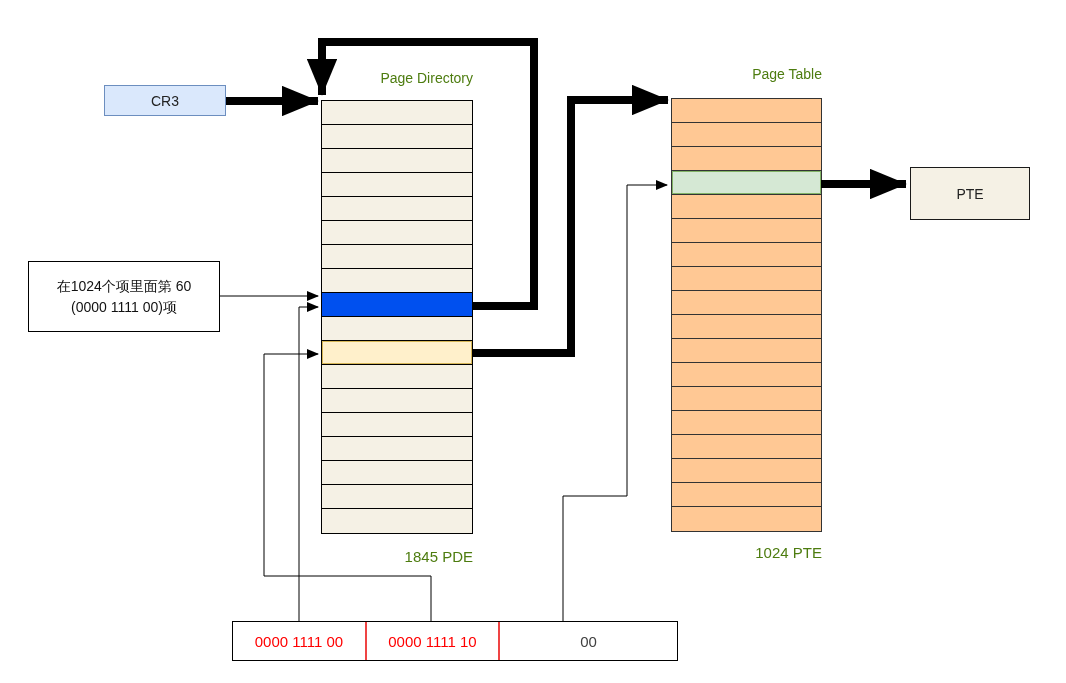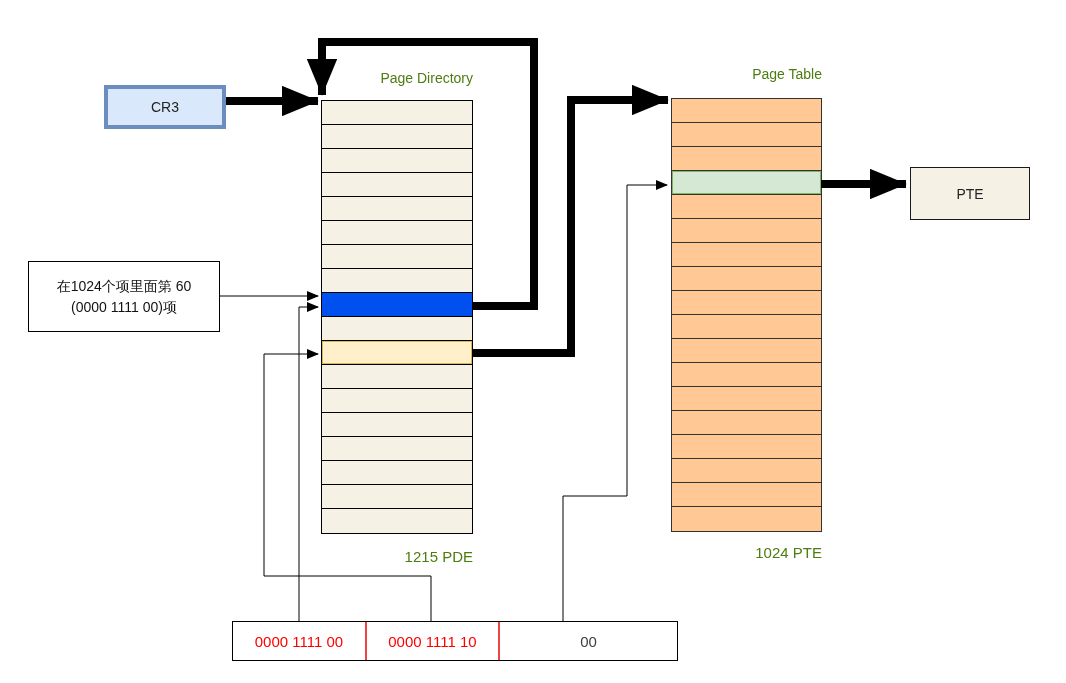--- a/index.html
+++ b/index.html
@@ -5,22 +5,22 @@
   html,body{margin:0;padding:0;background:#ffffff;}
   .stage{
     position:relative;width:1066px;height:683px;background:#ffffff;
     font-family:"Liberation Sans", sans-serif;color:#000;overflow:hidden;
   }
   .wires{position:absolute;left:0;top:0;width:1066px;height:683px;z-index:5;pointer-events:none;}
   .abs{position:absolute;box-sizing:border-box;}
   .label{position:absolute;box-sizing:border-box;text-align:right;font-size:14px;color:#4d7c0f;white-space:nowrap;}
   .caption{font-size:15px;}
   .cr3{
-    left:104px;top:85px;width:122px;height:44px;
-    background:#dae8fc;border:4px solid #a21caf;
+    left:104px;top:85px;width:122px;height:31px;
+    background:#dae8fc;border:1px solid #a21caf;
     display:flex;align-items:center;justify-content:center;font-size:14px;color:#222;z-index:2;
   }
   .ptebox{
     left:910px;top:167px;width:120px;height:53px;
     background:#f5f1e5;border:1px solid #1a1a1a;
     display:flex;align-items:center;justify-content:center;font-size:14px;color:#222;z-index:2;
   }
   .notebox{
     left:28px;top:261px;width:192px;height:71px;
     background:#ffffff;border:1px solid #000;
@@ -89,21 +89,21 @@
       <div class="row" style="background: rgb(245, 241, 229);"></div>
       <div class="row" style="background: rgb(255, 240, 203); box-shadow: rgb(214, 182, 86) 0px 0px 0px 1px inset;"></div>
       <div class="row" style="background: rgb(245, 241, 229);"></div>
       <div class="row" style="background: rgb(245, 241, 229);"></div>
       <div class="row" style="background: rgb(245, 241, 229);"></div>
       <div class="row" style="background: rgb(245, 241, 229);"></div>
       <div class="row" style="background: rgb(245, 241, 229);"></div>
       <div class="row" style="background: rgb(245, 241, 229);"></div>
       <div class="row" style="background: rgb(245, 241, 229);"></div>
     </div>
-  <div class="label caption" style="left:321px;top:548px;width:152px;">1215 PDE</div>
+  <div class="label caption" style="left:321px;top:548px;width:152px;">1845 PDE</div>
 
   <div class="label" style="left:671px;top:66px;width:151px;">Page Table</div>
   <div class="rowtable pt">
       <div class="row" style="background: rgb(255, 200, 148);"></div>
       <div class="row" style="background: rgb(255, 200, 148);"></div>
       <div class="row" style="background: rgb(255, 200, 148);"></div>
       <div class="row" style="background: rgb(213, 232, 212); box-shadow: rgb(130, 179, 102) 0px 0px 0px 1px inset;"></div>
       <div class="row" style="background: rgb(255, 200, 148);"></div>
       <div class="row" style="background: rgb(255, 200, 148);"></div>
       <div class="row" style="background: rgb(255, 200, 148);"></div>

